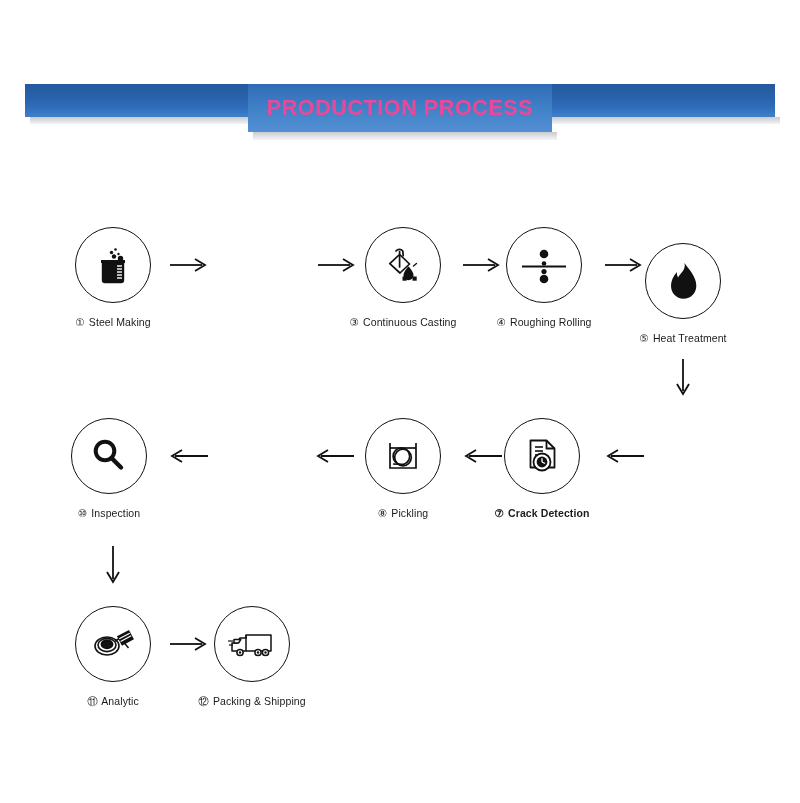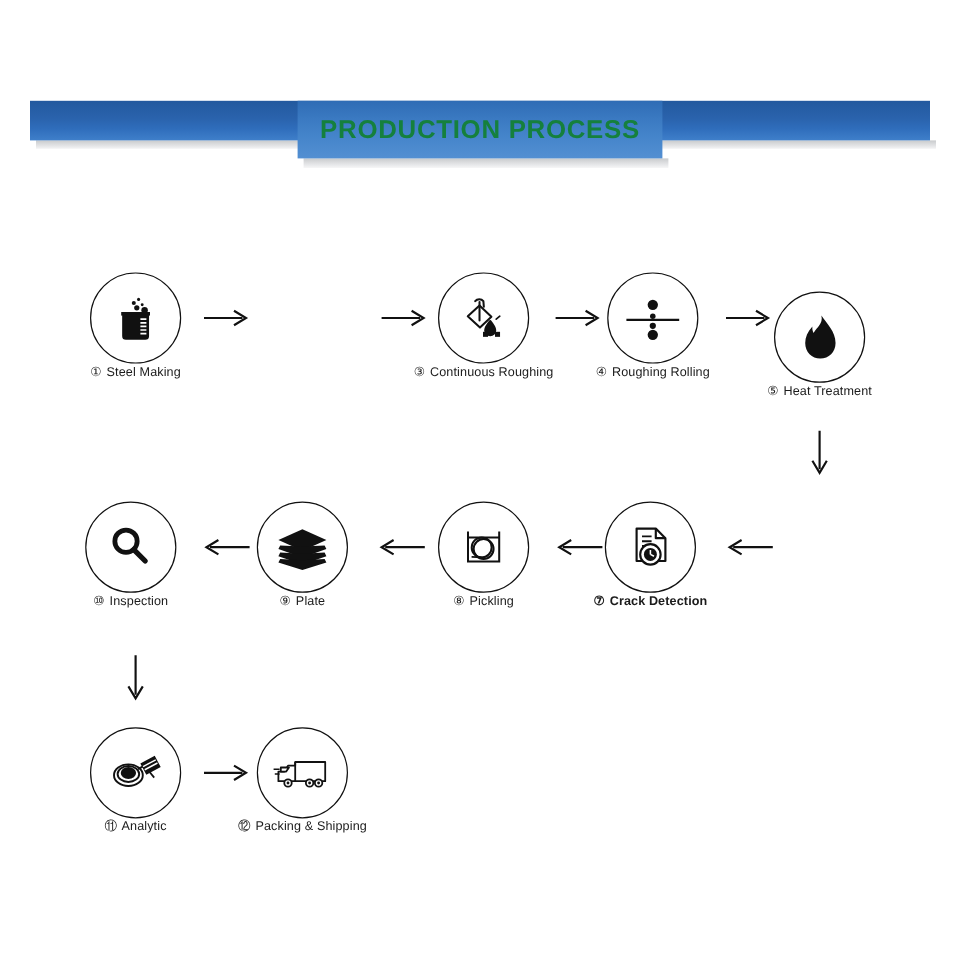--- a/index.html
+++ b/index.html
@@ -59,21 +59,21 @@
   }
   .banner-title {
     position: absolute;
     left: 248px;
     top: 84px;
     width: 304px;
     height: 48px;
     display: flex;
     align-items: center;
     justify-content: center;
-    color: #15803d;
+    color: #ec4899;
     font-size: 21.5px;
     font-weight: 600;
     letter-spacing: 0.6px;
     z-index: 4;
     white-space: nowrap;
   }
 
   
   .flow {
     position: absolute;
@@ -94,20 +94,21 @@
     border: 1.6px solid #111111;
     border-radius: 50%;
     box-sizing: border-box;
     display: flex;
     align-items: center;
     justify-content: center;
     background: #ffffff;
   }
   .circle svg { display: block; }
   .node-label {
+    margin-top: 13px;
     font-size: 10.5px;
     color: #1b1b1b;
     white-space: nowrap;
     letter-spacing: 0.1px;
   }
   .node-label .num {
     font-size: 10.5px;
     margin-right: 1px;
   }
 
@@ -175,21 +176,21 @@
           <path d="M16 9 a4.3 4.3 0 0 1 6.8 0 l0.4 4.6"></path>
           <line x1="19.6" y1="9.6" x2="19.6" y2="25"></line>
           <path d="M19.6 12.5 L29.5 22 L20 31 L9.8 21.6 Z"></path>
           <path d="M28.5 25.5 q-4.2 5.2 -4.2 7.7 a4.2 4.2 0 0 0 8.4 0 q0 -2.5 -4.2 -7.7 z" fill="#111"></path>
           <line x1="33.5" y1="24" x2="36.5" y2="21.5" stroke-width="1.4"></line>
           <rect x="22.5" y="34.5" width="4.2" height="4.2" fill="#111" stroke="none"></rect>
           <rect x="32.5" y="34.5" width="4.2" height="4.2" fill="#111" stroke="none"></rect>
         </g>
       </svg>
     </div>
-    <div class="node-label"><span class="num">③</span> <span>Continuous Roughing</span></div>
+    <div class="node-label"><span class="num">③</span> <span>Continuous Casting</span></div>
   </div>
 
   <div class="arrow-h" style="left:462px; top:257px;">
     <svg width="40" height="16" viewBox="0 0 40 16">
       <line x1="1" y1="8" x2="33" y2="8" stroke="#111" stroke-width="1.8"></line>
       <polyline points="26,2 36,8 26,14" fill="none" stroke="#111" stroke-width="1.8"></polyline>
     </svg>
   </div>
 
   <div class="node" style="left:469px; top:227px;">
@@ -285,33 +286,20 @@
     <div class="node-label"><span class="num">⑧</span> <span>Pickling</span></div>
   </div>
 
   <div class="arrow-h" style="left:311px; top:448px;">
     <svg width="44" height="16" viewBox="0 0 44 16">
       <line x1="10" y1="8" x2="43" y2="8" stroke="#111" stroke-width="1.8"></line>
       <polyline points="17,2 7,8 17,14" fill="none" stroke="#111" stroke-width="1.8"></polyline>
     </svg>
   </div>
 
-  <div class="node" style="left:177px; top:418px;">
-    <div class="circle">
-      <svg width="48" height="46" viewBox="0 0 48 46">
-        <g fill="#111" stroke="none">
-          <polygon points="24,8 44,17 24,26 4,17"></polygon>
-          <polygon points="24,22.5 42.5,21.5 44,24.5 24,31.5 4,24.5 5.5,21.5"></polygon>
-          <polygon points="24,28.5 42.5,27.5 44,30.5 24,37.5 4,30.5 5.5,27.5"></polygon>
-          <polygon points="24,33.8 42.5,32.8 44,35.8 24,42 4,35.8 5.5,32.8"></polygon>
-        </g>
-      </svg>
-    </div>
-    <div class="node-label"><span class="num">⑨</span> <span>Plate</span></div>
-  </div>
 
   <div class="arrow-h" style="left:165px; top:448px;">
     <svg width="44" height="16" viewBox="0 0 44 16">
       <line x1="10" y1="8" x2="43" y2="8" stroke="#111" stroke-width="1.8"></line>
       <polyline points="17,2 7,8 17,14" fill="none" stroke="#111" stroke-width="1.8"></polyline>
     </svg>
   </div>
 
   <div class="node" style="left:34px; top:418px;">
     <div class="circle">

